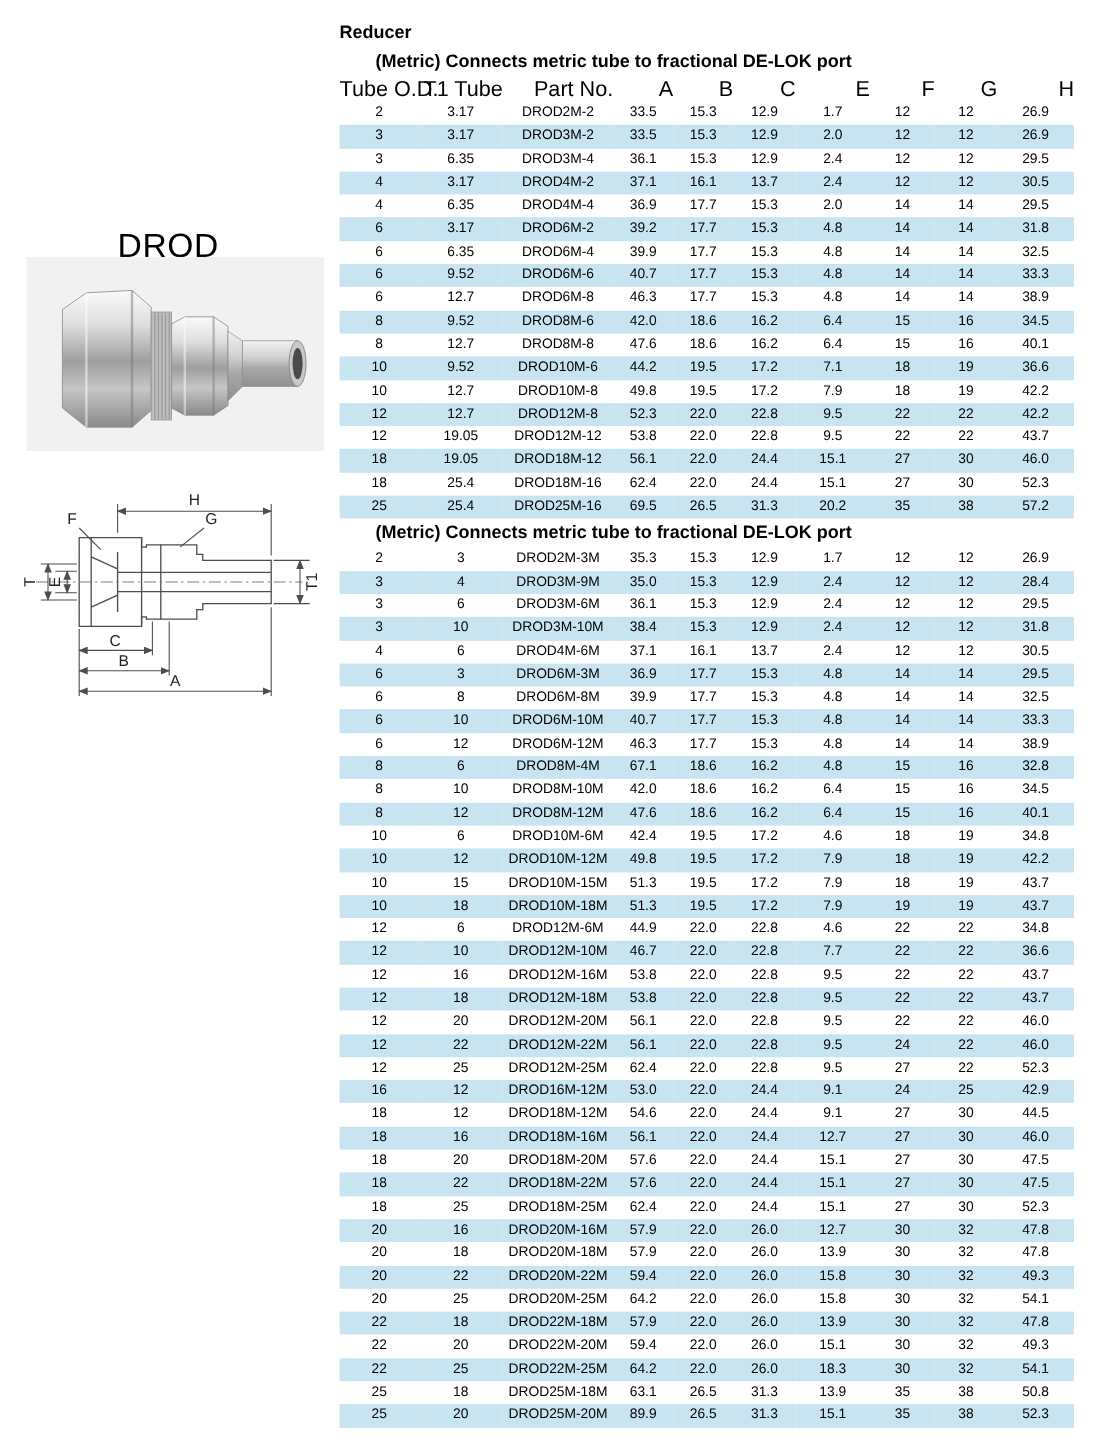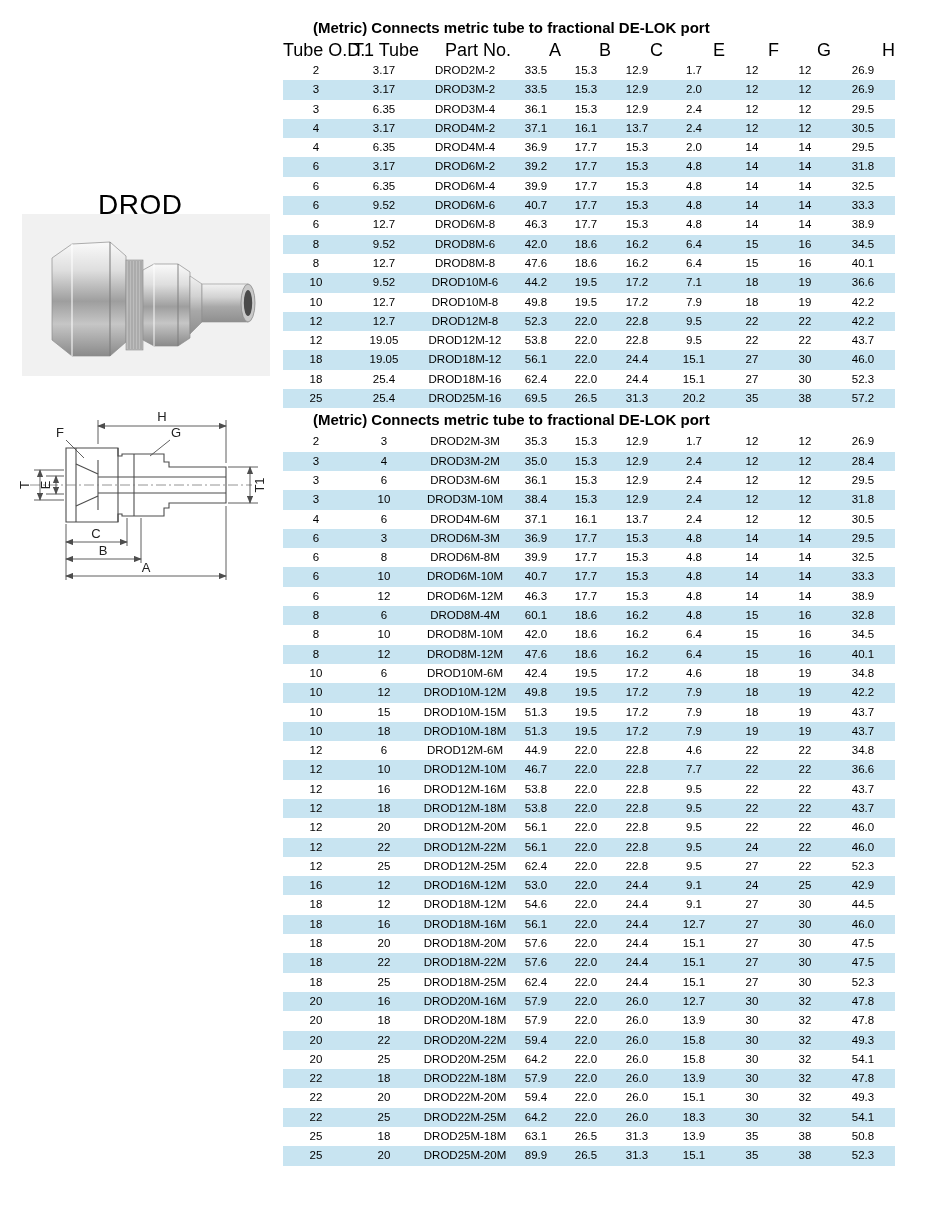--- a/index.html
+++ b/index.html
@@ -126,20 +126,21 @@
         <text x="36" y="85" text-anchor="middle" transform="rotate(-90 36 85)">E</text>
         <text x="250" y="85" text-anchor="middle" transform="rotate(-90 250 85)">T1</text>
         <text x="82" y="138" text-anchor="middle">C</text>
         <text x="89" y="155" text-anchor="middle">B</text>
         <text x="132" y="172" text-anchor="middle">A</text>
       </g>
     </svg>
   </div>
 
   <div class="content">
+    <div class="page-title">Reducer</div>
 
     <div class="section-heading">(Metric) Connects metric tube to fractional DE-LOK port</div>
     <table class="dim">
       <colgroup>
         <col style="width:66px">
           <col style="width:70px">
           <col style="width:92px">
         <col style="width:50px">
           <col style="width:50px">
           <col style="width:52px">
@@ -405,21 +406,21 @@
             <td>15.3</td>
             <td>12.9</td>
             <td>1.7</td>
             <td>12</td>
             <td>12</td>
             <td>26.9</td>
           </tr>
           <tr>
             <td>3</td>
             <td>4</td>
-            <td>DROD3M-2M</td>
+            <td>DROD3M-9M</td>
             <td>35.0</td>
             <td>15.3</td>
             <td>12.9</td>
             <td>2.4</td>
             <td>12</td>
             <td>12</td>
             <td>28.4</td>
           </tr>
           <tr>
             <td>3</td>
@@ -502,21 +503,21 @@
             <td>15.3</td>
             <td>4.8</td>
             <td>14</td>
             <td>14</td>
             <td>38.9</td>
           </tr>
           <tr>
             <td>8</td>
             <td>6</td>
             <td>DROD8M-4M</td>
-            <td>60.1</td>
+            <td>67.1</td>
             <td>18.6</td>
             <td>16.2</td>
             <td>4.8</td>
             <td>15</td>
             <td>16</td>
             <td>32.8</td>
           </tr>
           <tr>
             <td>8</td>
             <td>10</td>

